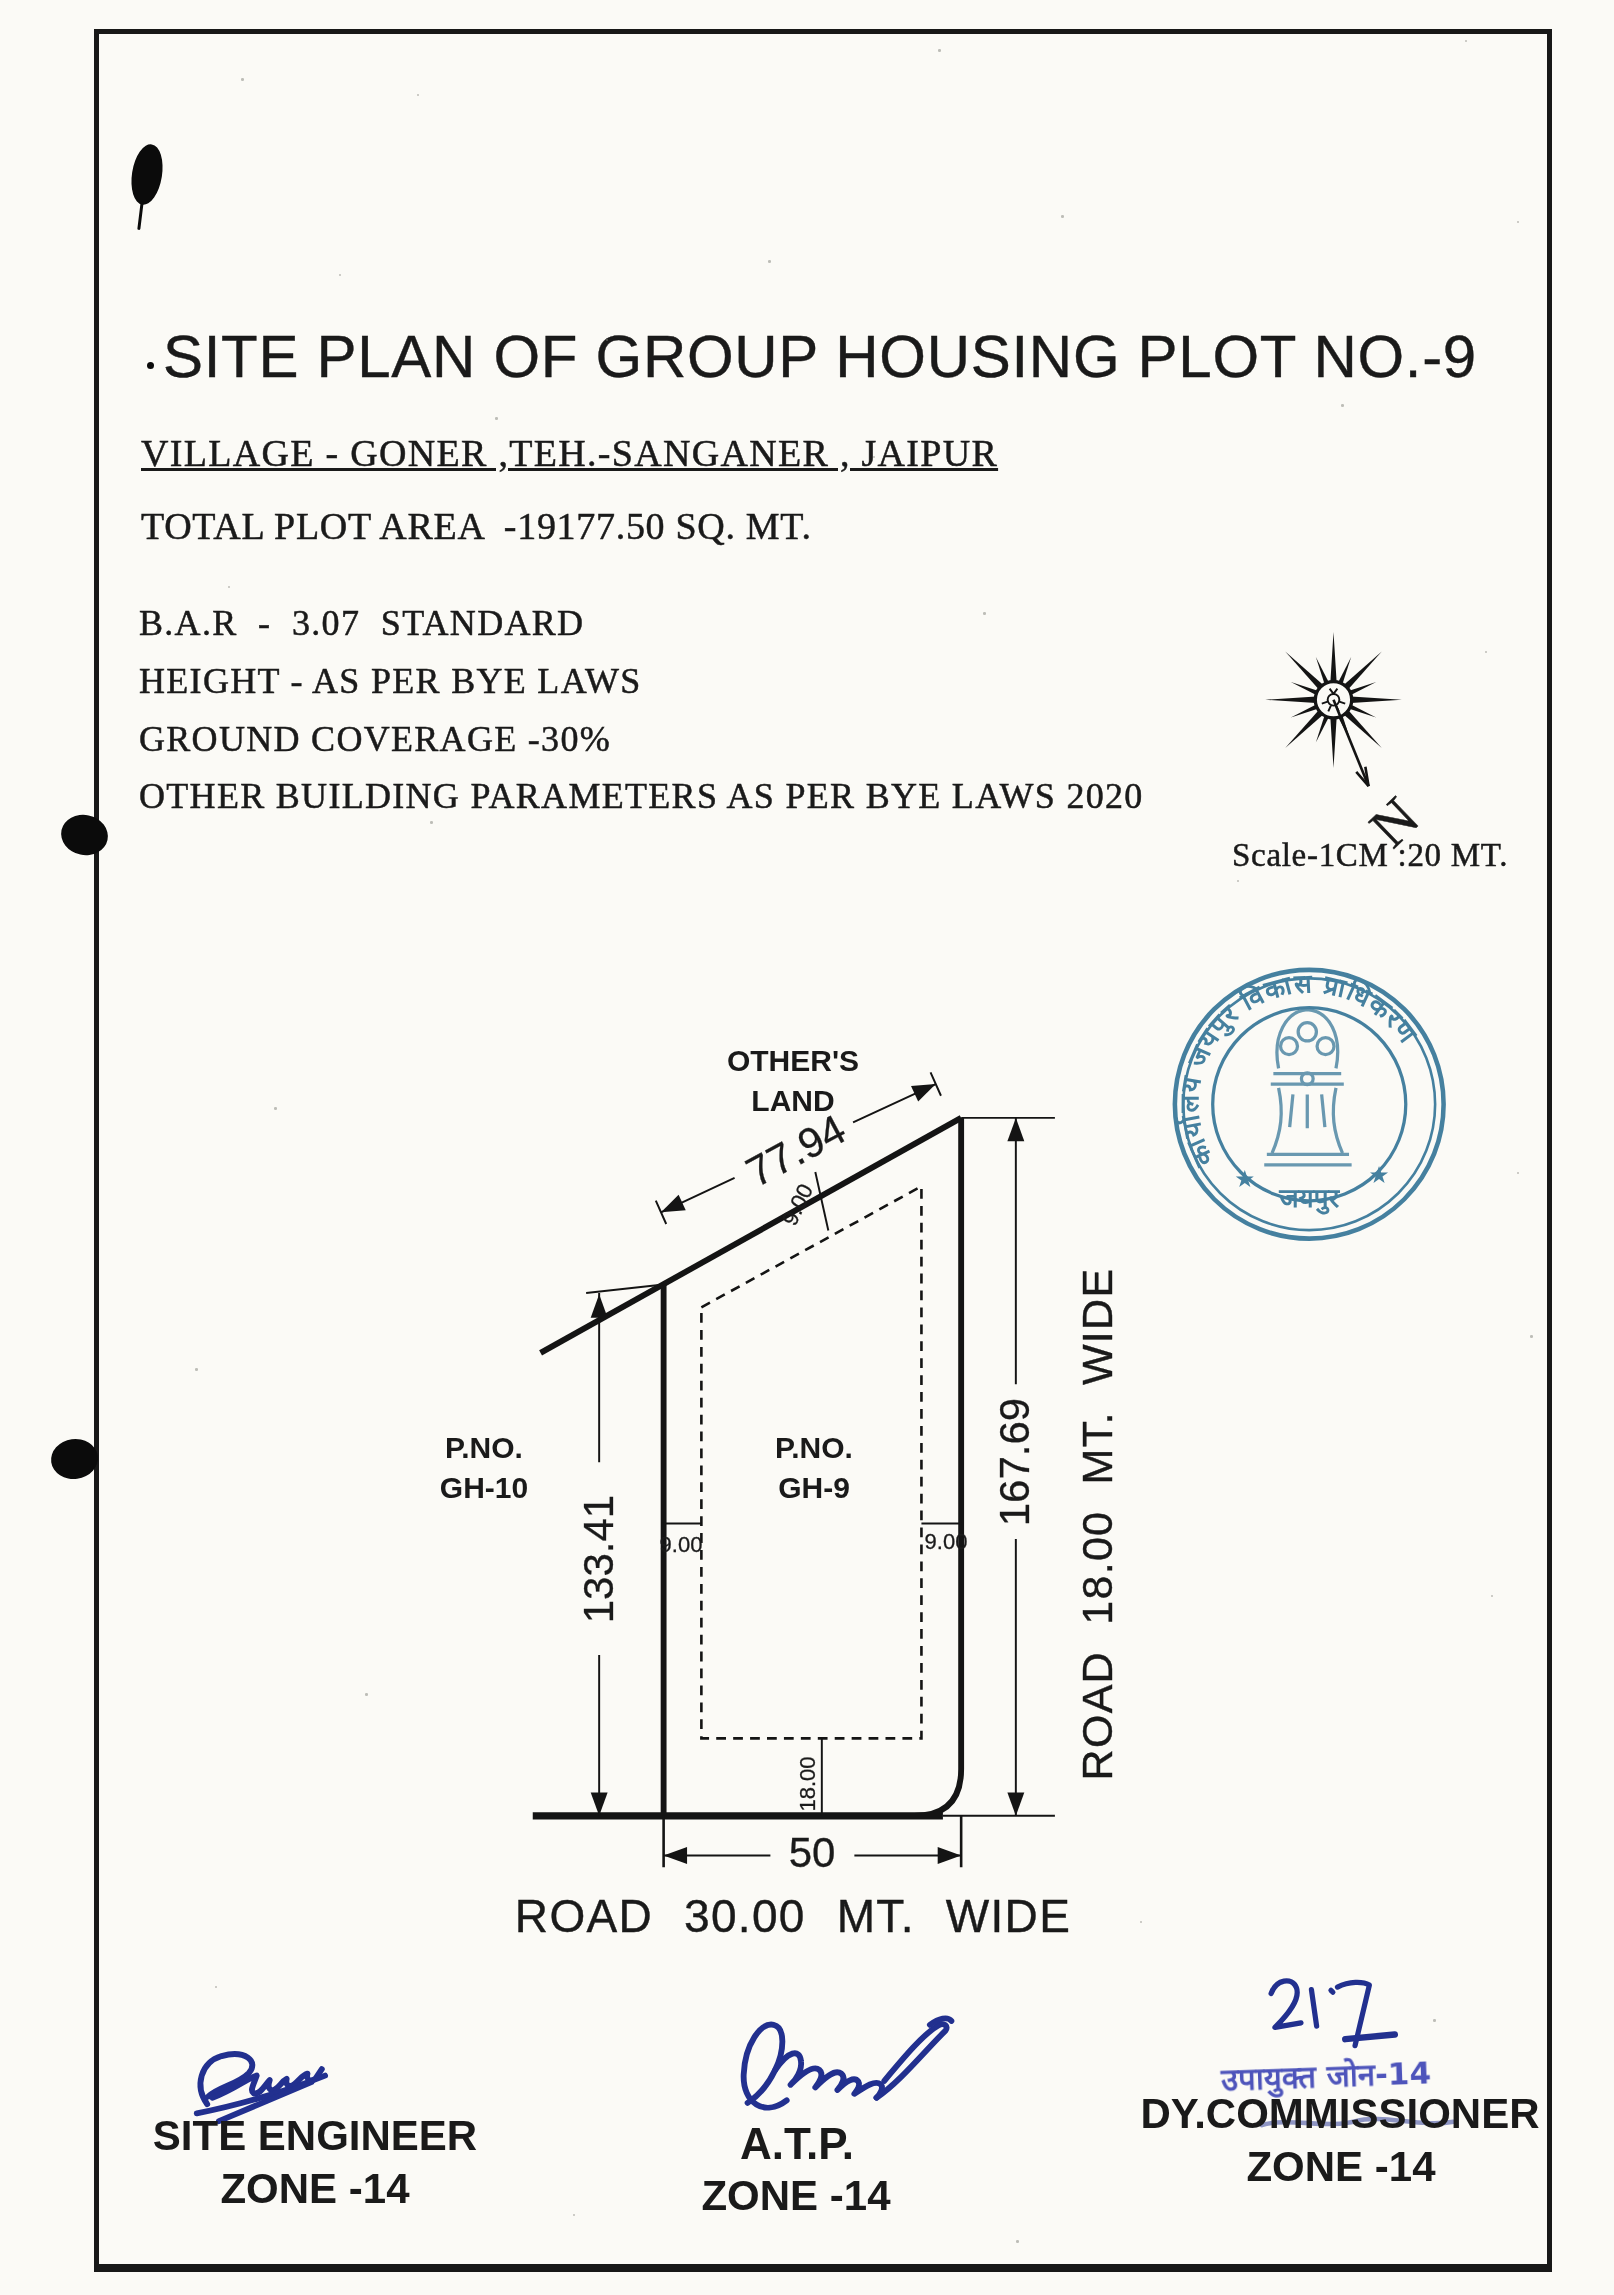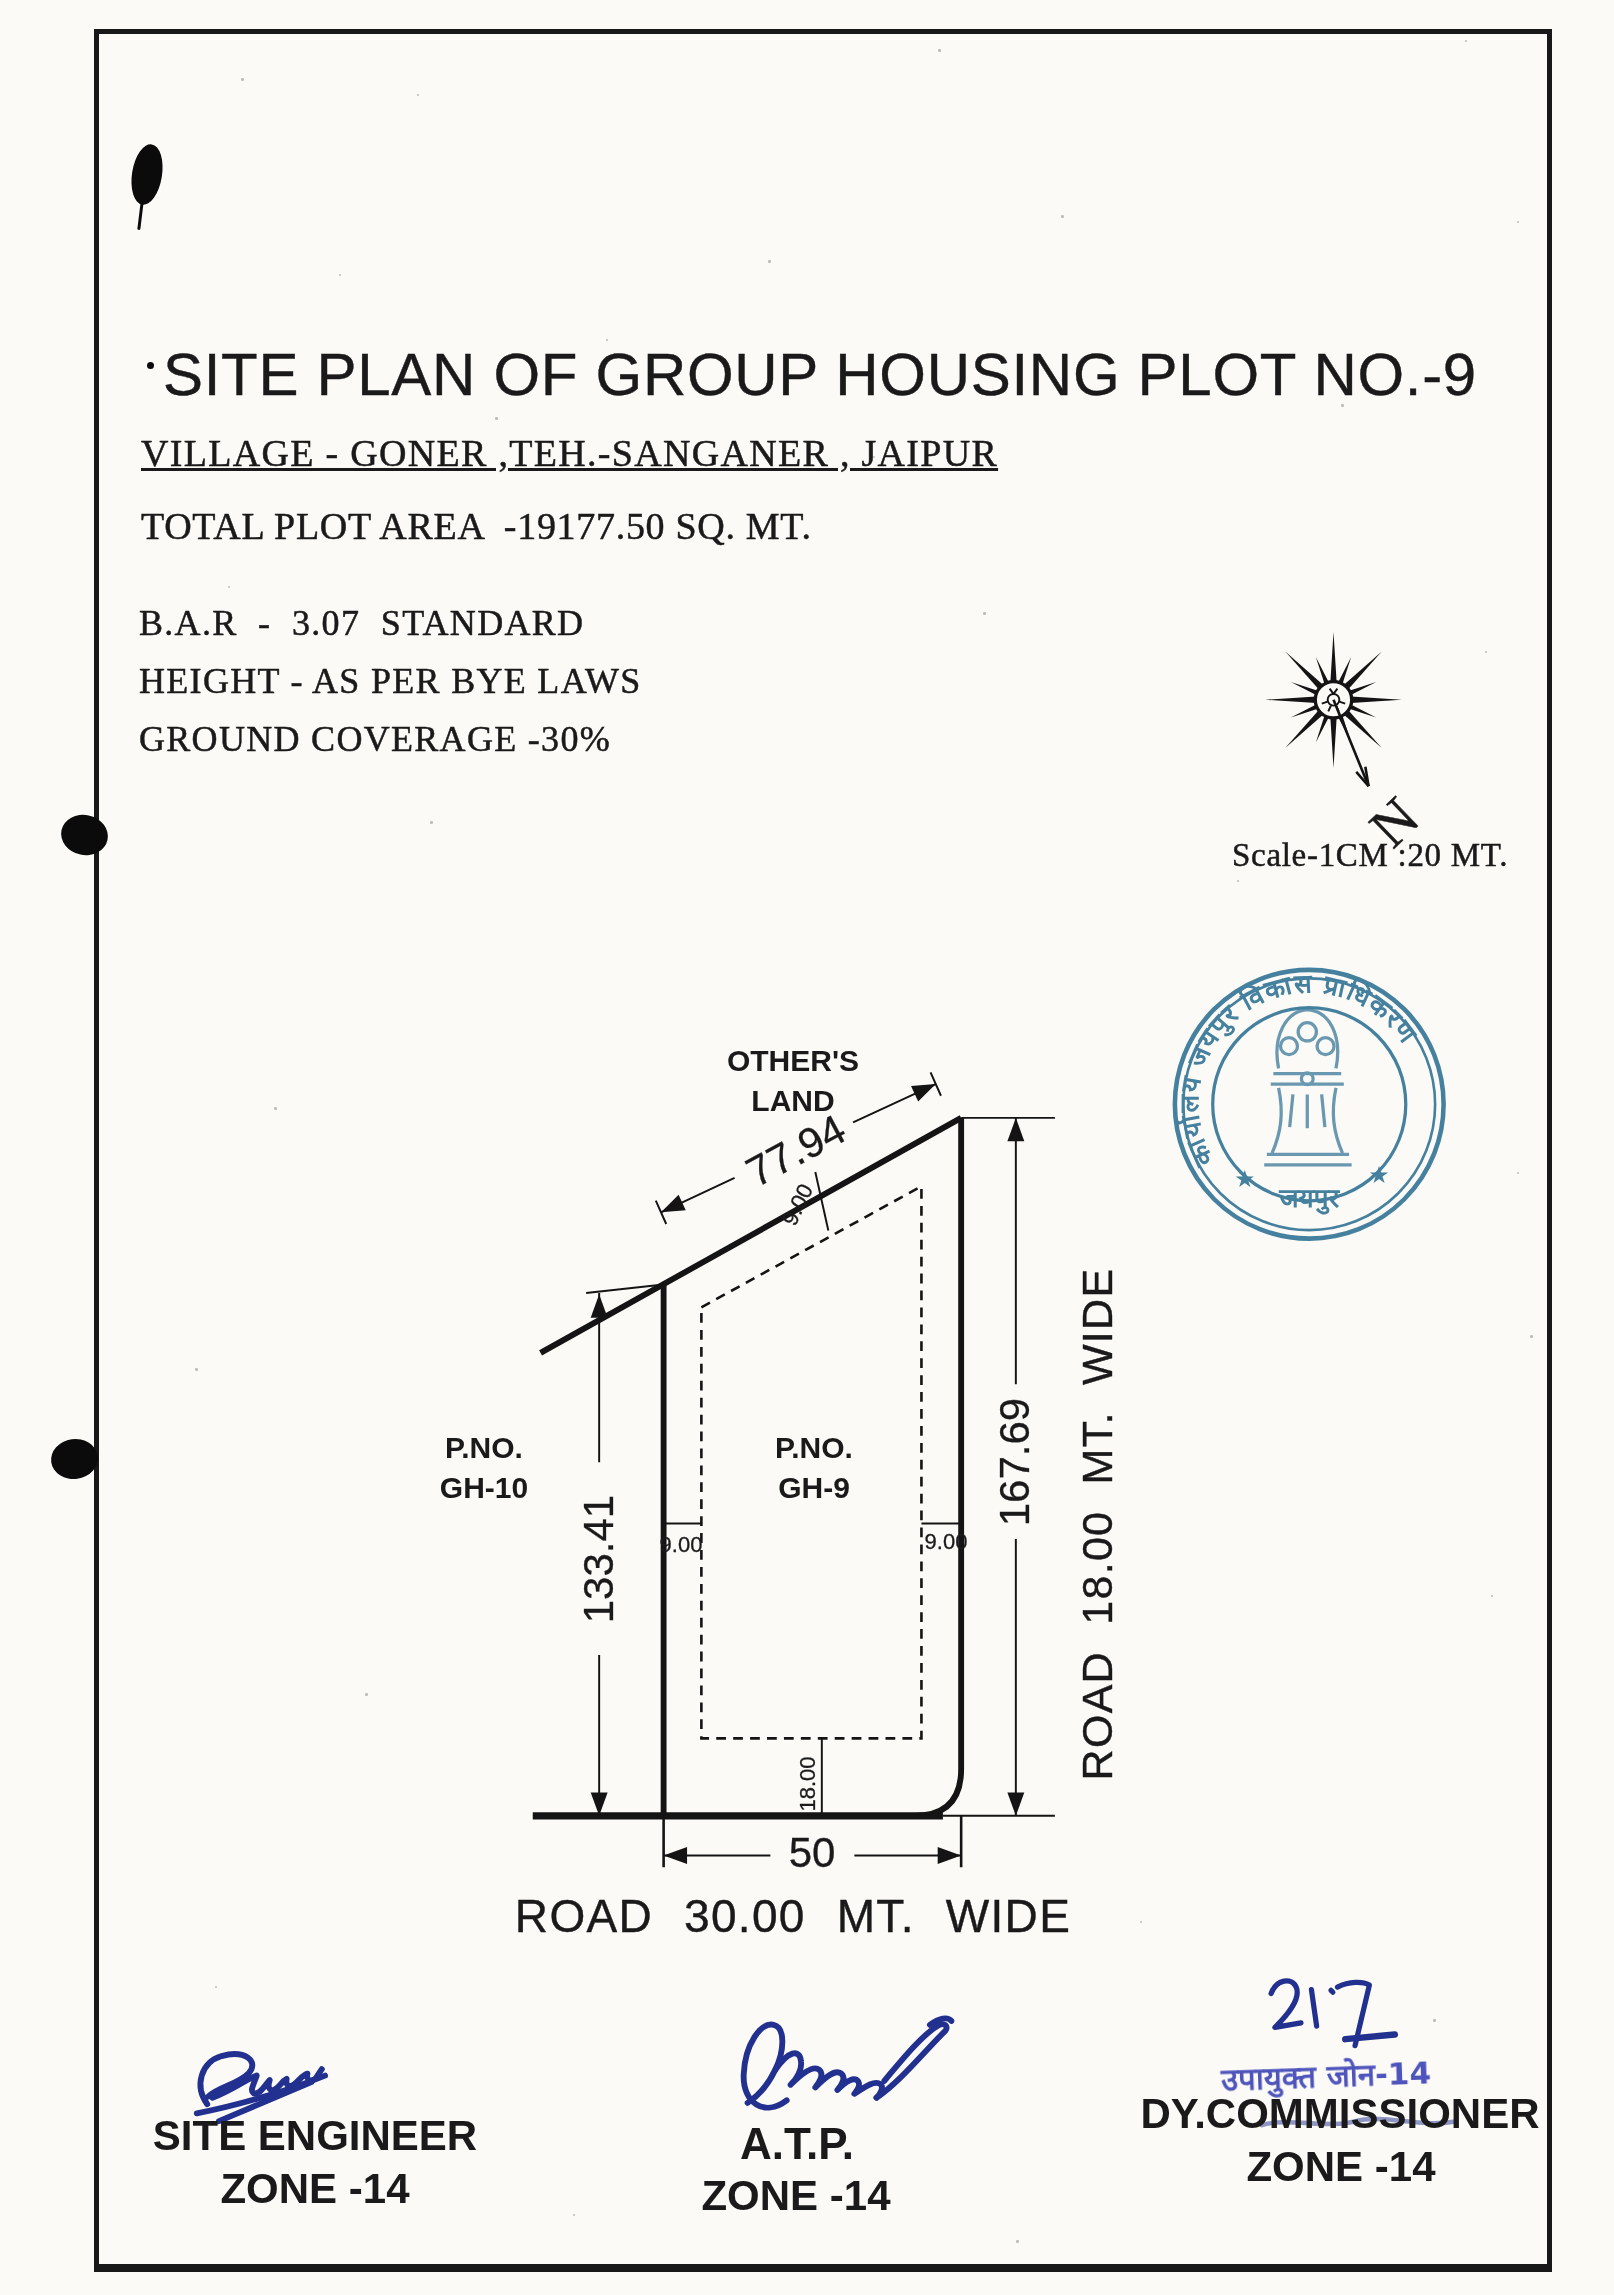--- a/index.html
+++ b/index.html
@@ -26,26 +26,27 @@
 <div id="page">
 
 <div class="frame"></div>
 
 <div class="blob" style="left:132px;top:144px;width:30px;height:61px;transform:rotate(9deg);"></div>
 <div class="blob" style="left:139px;top:201px;width:3.3px;height:29px;transform:rotate(7deg);border-radius:1.3px;"></div>
 <div class="blob" style="left:61px;top:815px;width:47px;height:40px;transform:rotate(12deg);"></div>
 <div class="blob" style="left:51px;top:1439px;width:47px;height:40px;transform:rotate(-8deg);"></div>
 <div class="blob" style="left:147px;top:362px;width:7.2px;height:7.2px;"></div>
 
-<div class="abs sans ink" style="left:163px;top:340px;font-size:60px;letter-spacing:0.7px;">SITE PLAN OF GROUP HOUSING PLOT NO.-9</div>
+<div class="abs sans ink" style="left:163px;top:322px;font-size:60px;letter-spacing:0.7px;">SITE PLAN OF GROUP HOUSING PLOT NO.-9</div>
 <div class="abs serif" style="left:141px;top:431px;font-size:38px;letter-spacing:1.3px;text-decoration:underline;">VILLAGE - GONER ,TEH.-SANGANER , JAIPUR</div>
 <div class="abs serif" style="left:141px;top:504px;font-size:38px;letter-spacing:0.7px;">TOTAL PLOT AREA  -19177.50 SQ. MT.</div>
 <div class="abs serif" style="left:139px;top:602px;font-size:36px;letter-spacing:1.3px;">B.A.R  -  3.07  STANDARD</div>
 <div class="abs serif" style="left:139px;top:660px;font-size:36px;letter-spacing:1.3px;">HEIGHT - AS PER BYE LAWS</div>
 <div class="abs serif" style="left:139px;top:718px;font-size:36px;letter-spacing:1.3px;">GROUND COVERAGE -30%</div>
+<div class="abs serif" style="left:139px;top:775px;font-size:36px;letter-spacing:1.3px;">OTHER BUILDING PARAMETERS AS PER BYE LAWS 2020</div>
 
 <svg style="left:1236px;top:612px;" width="208" height="234" viewBox="0 0 320 360">
   <defs>
     <polygon id="rayL" points="150,30 144,126 156,126"></polygon>
     <polygon id="rayS" points="150,64 145,126 155,126"></polygon>
   </defs>
   <g fill="#141414">
     <use href="#rayL"></use>
         <use href="#rayL" transform="rotate(45 150 135)"></use>
         <use href="#rayL" transform="rotate(90 150 135)"></use>

